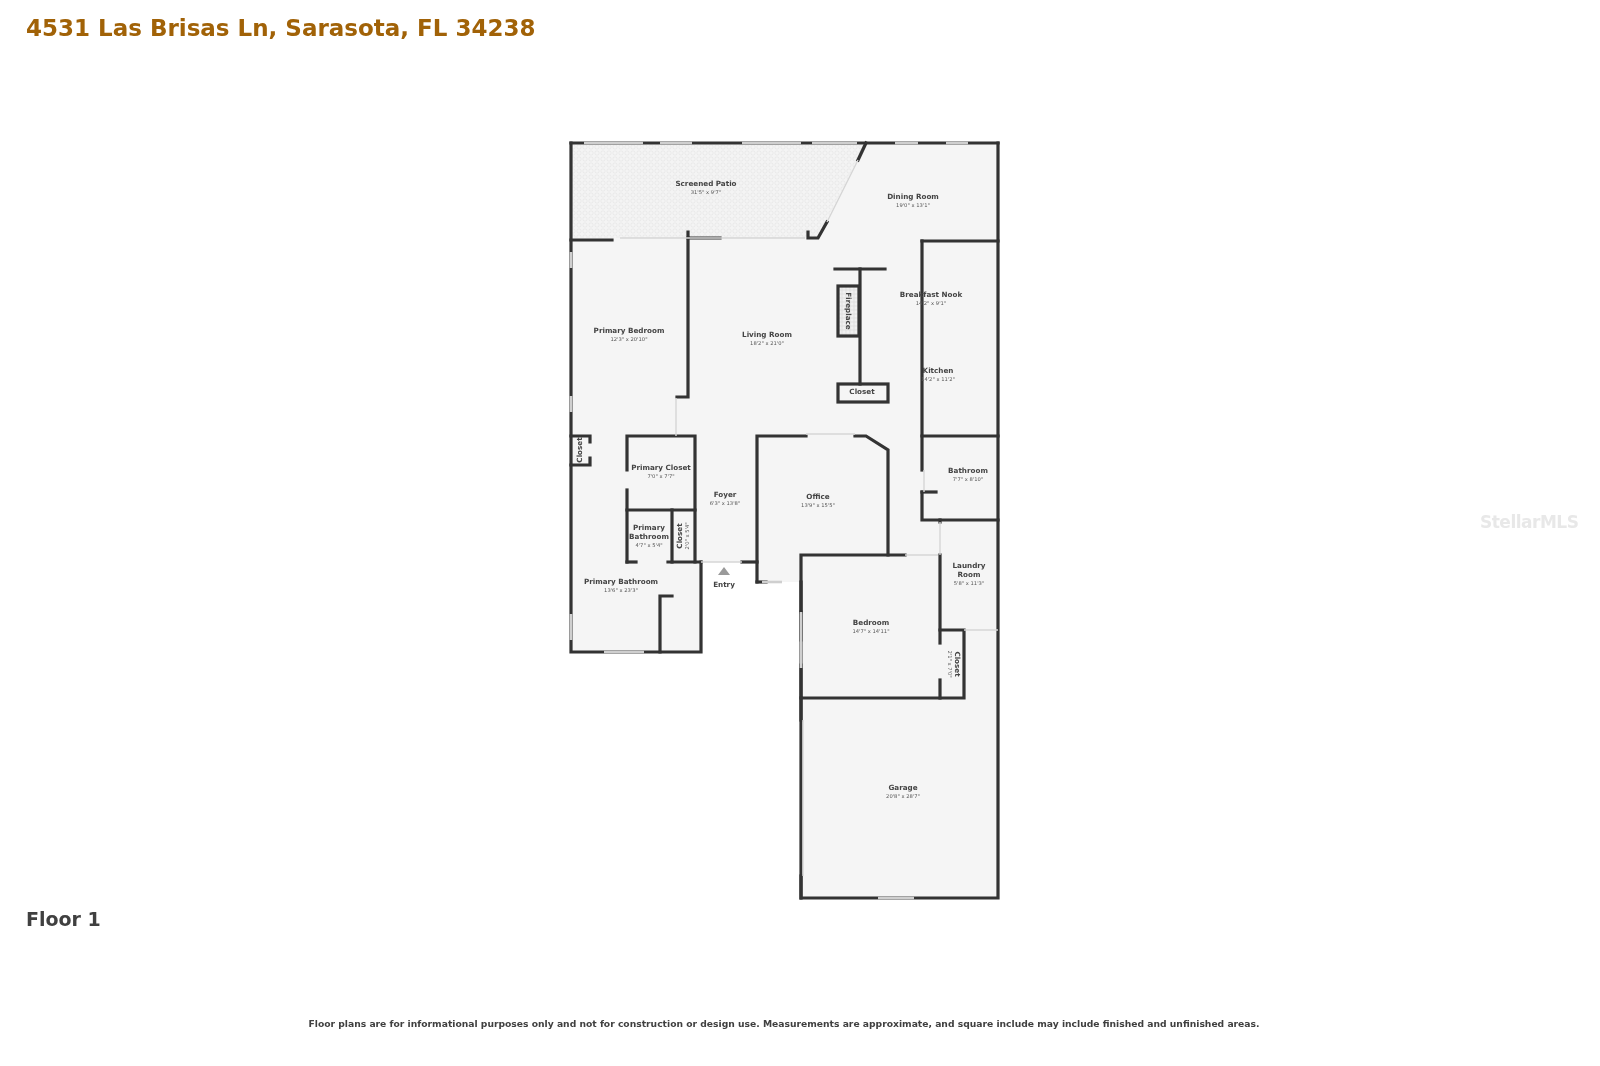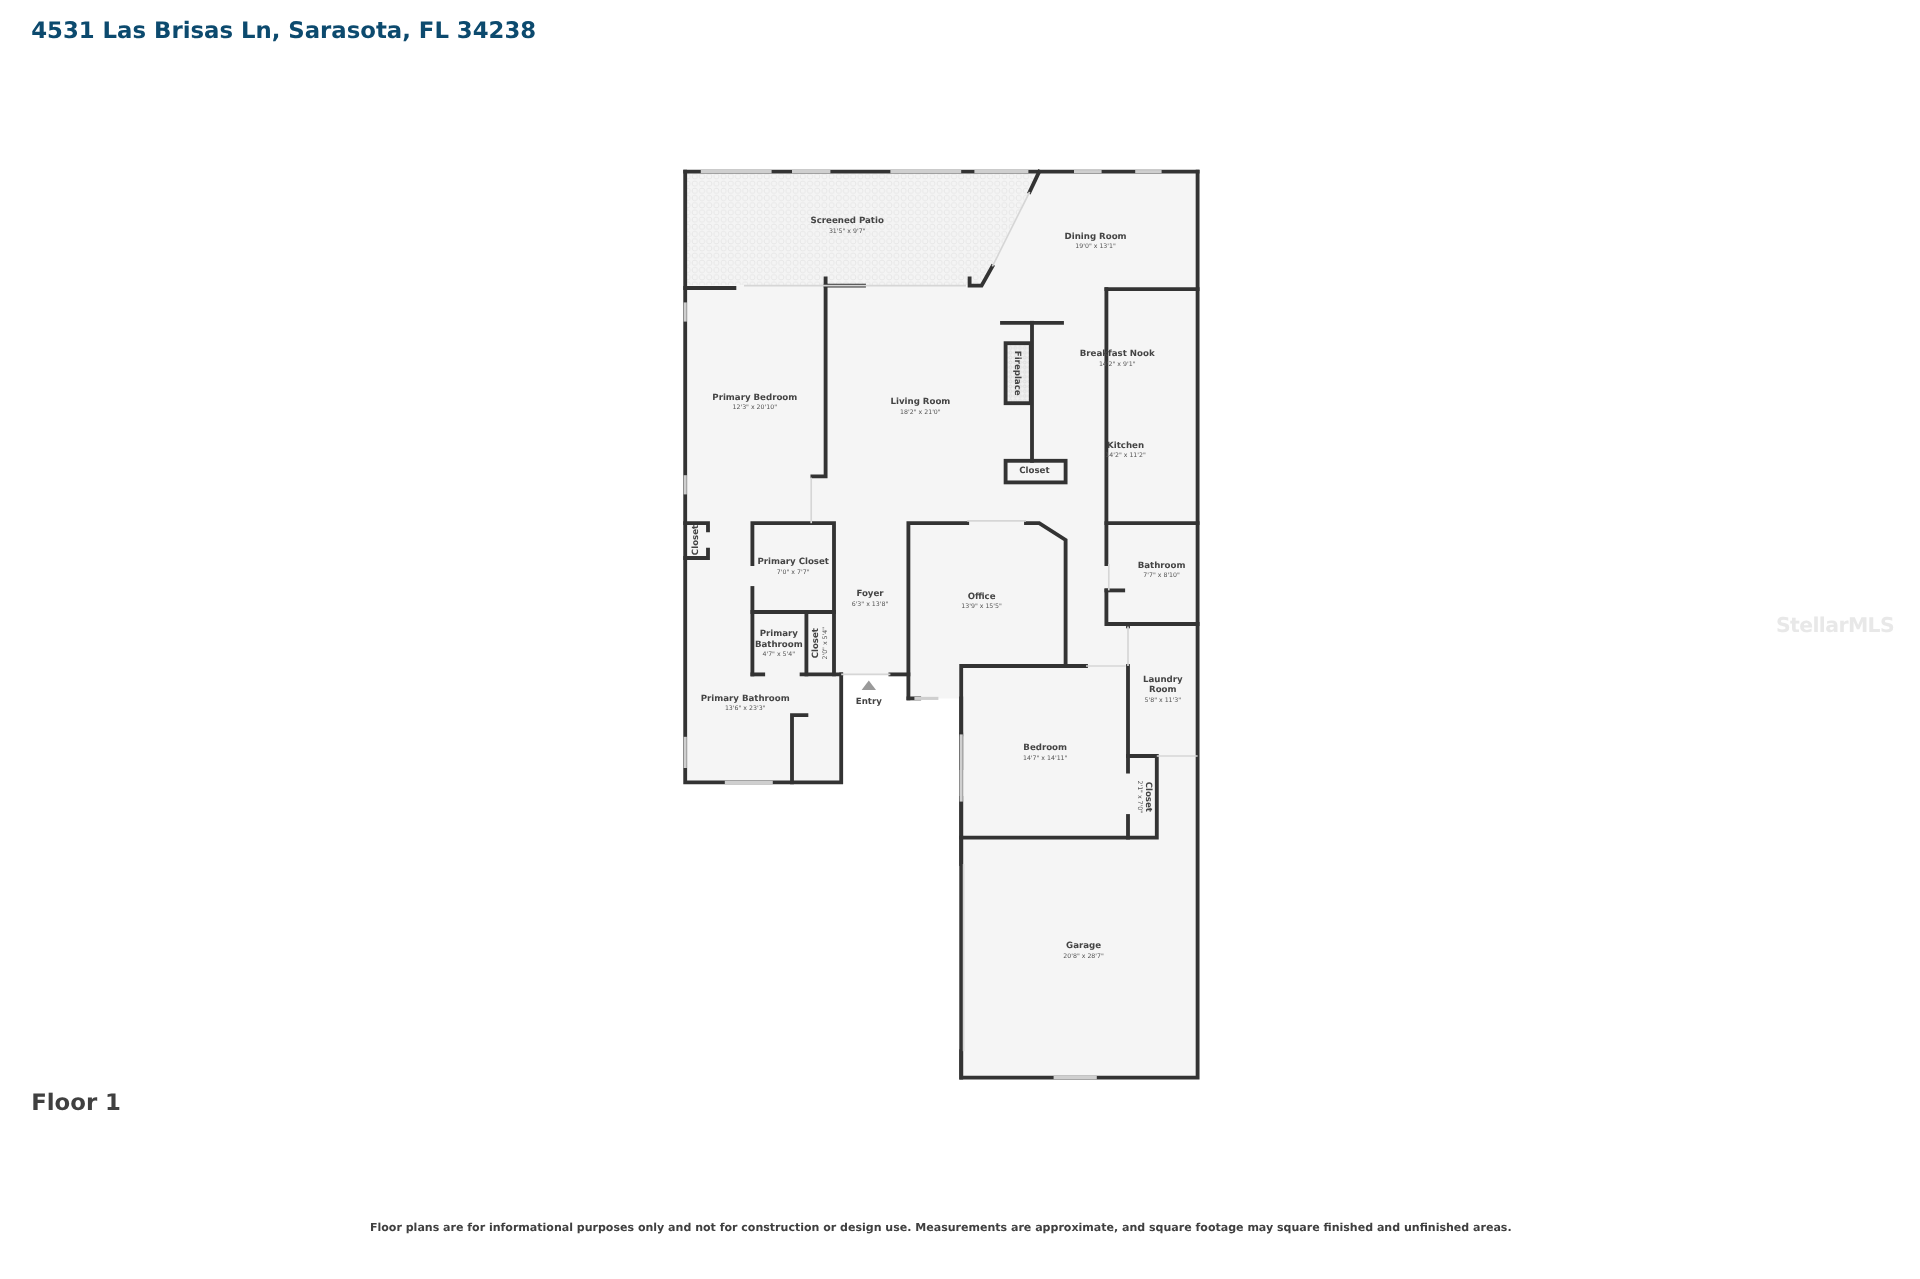--- a/index.html
+++ b/index.html
@@ -1,17 +1,17 @@
 <!DOCTYPE html>
 <html><head>
 <meta charset="utf-8">
 <style>
   html, body { margin:0; padding:0; background:#ffffff; }
   body { width:1600px; height:1066px; position:relative; overflow:hidden; font-family:"DejaVu Sans", sans-serif; color:#3d3d3d; }
-  .title { position:absolute; left:26px; top:15px; font-size:19px; font-weight:bold; color:#0c4a6e; letter-spacing:0px; }
+  .title { position:absolute; left:26px; top:15px; font-size:23px; font-weight:bold; color:#a16207; letter-spacing:0px; }
   .floor-label { position:absolute; left:26px; top:908px; font-size:19px; font-weight:bold; color:#404040; }
   .footer { position:absolute; left:0; width:1568px; top:1018px; text-align:center; font-size:9.2px; font-weight:bold; color:#404040; }
   .watermark { position:absolute; left:1480px; top:512px; font-size:17px; font-weight:bold; color:#e8e8e8; letter-spacing:-0.5px; }
   svg.plan { position:absolute; left:0; top:0; }
   .room-name { font-family:"DejaVu Sans", sans-serif; font-size:7.2px; fill:#444; font-weight:bold; }
   .room-dim { font-family:"DejaVu Sans", sans-serif; font-size:5.2px; fill:#555; }
   .wall { stroke:#333; stroke-width:3.2; fill:none; stroke-linecap:square; }
   .window { stroke:#cfcfcf; stroke-width:2.6; fill:none; }
   .thin { stroke:#d6d6d6; stroke-width:1.4; fill:none; }
 </style>
@@ -185,13 +185,13 @@
 
     <text class="room-name" x="903" y="790" text-anchor="middle">Garage</text>
     <text class="room-dim" x="903" y="798" text-anchor="middle">20'8" x 28'7"</text>
   </g>
 </svg>
 
 <div class="watermark">StellarMLS</div>
 
 <div class="floor-label">Floor 1</div>
 
-<div class="footer">Floor plans are for informational purposes only and not for construction or design use. Measurements are approximate, and square footage may square finished and unfinished areas.</div>
+<div class="footer">Floor plans are for informational purposes only and not for construction or design use. Measurements are approximate, and square include may include finished and unfinished areas.</div>
 
 </body></html>

